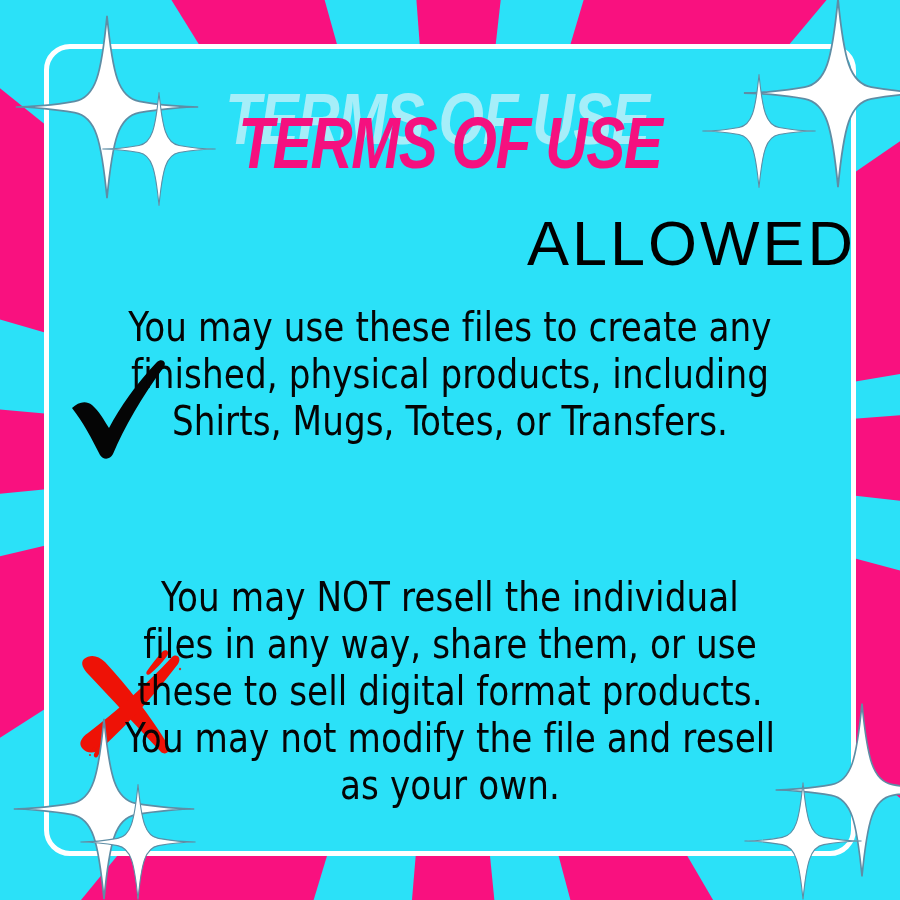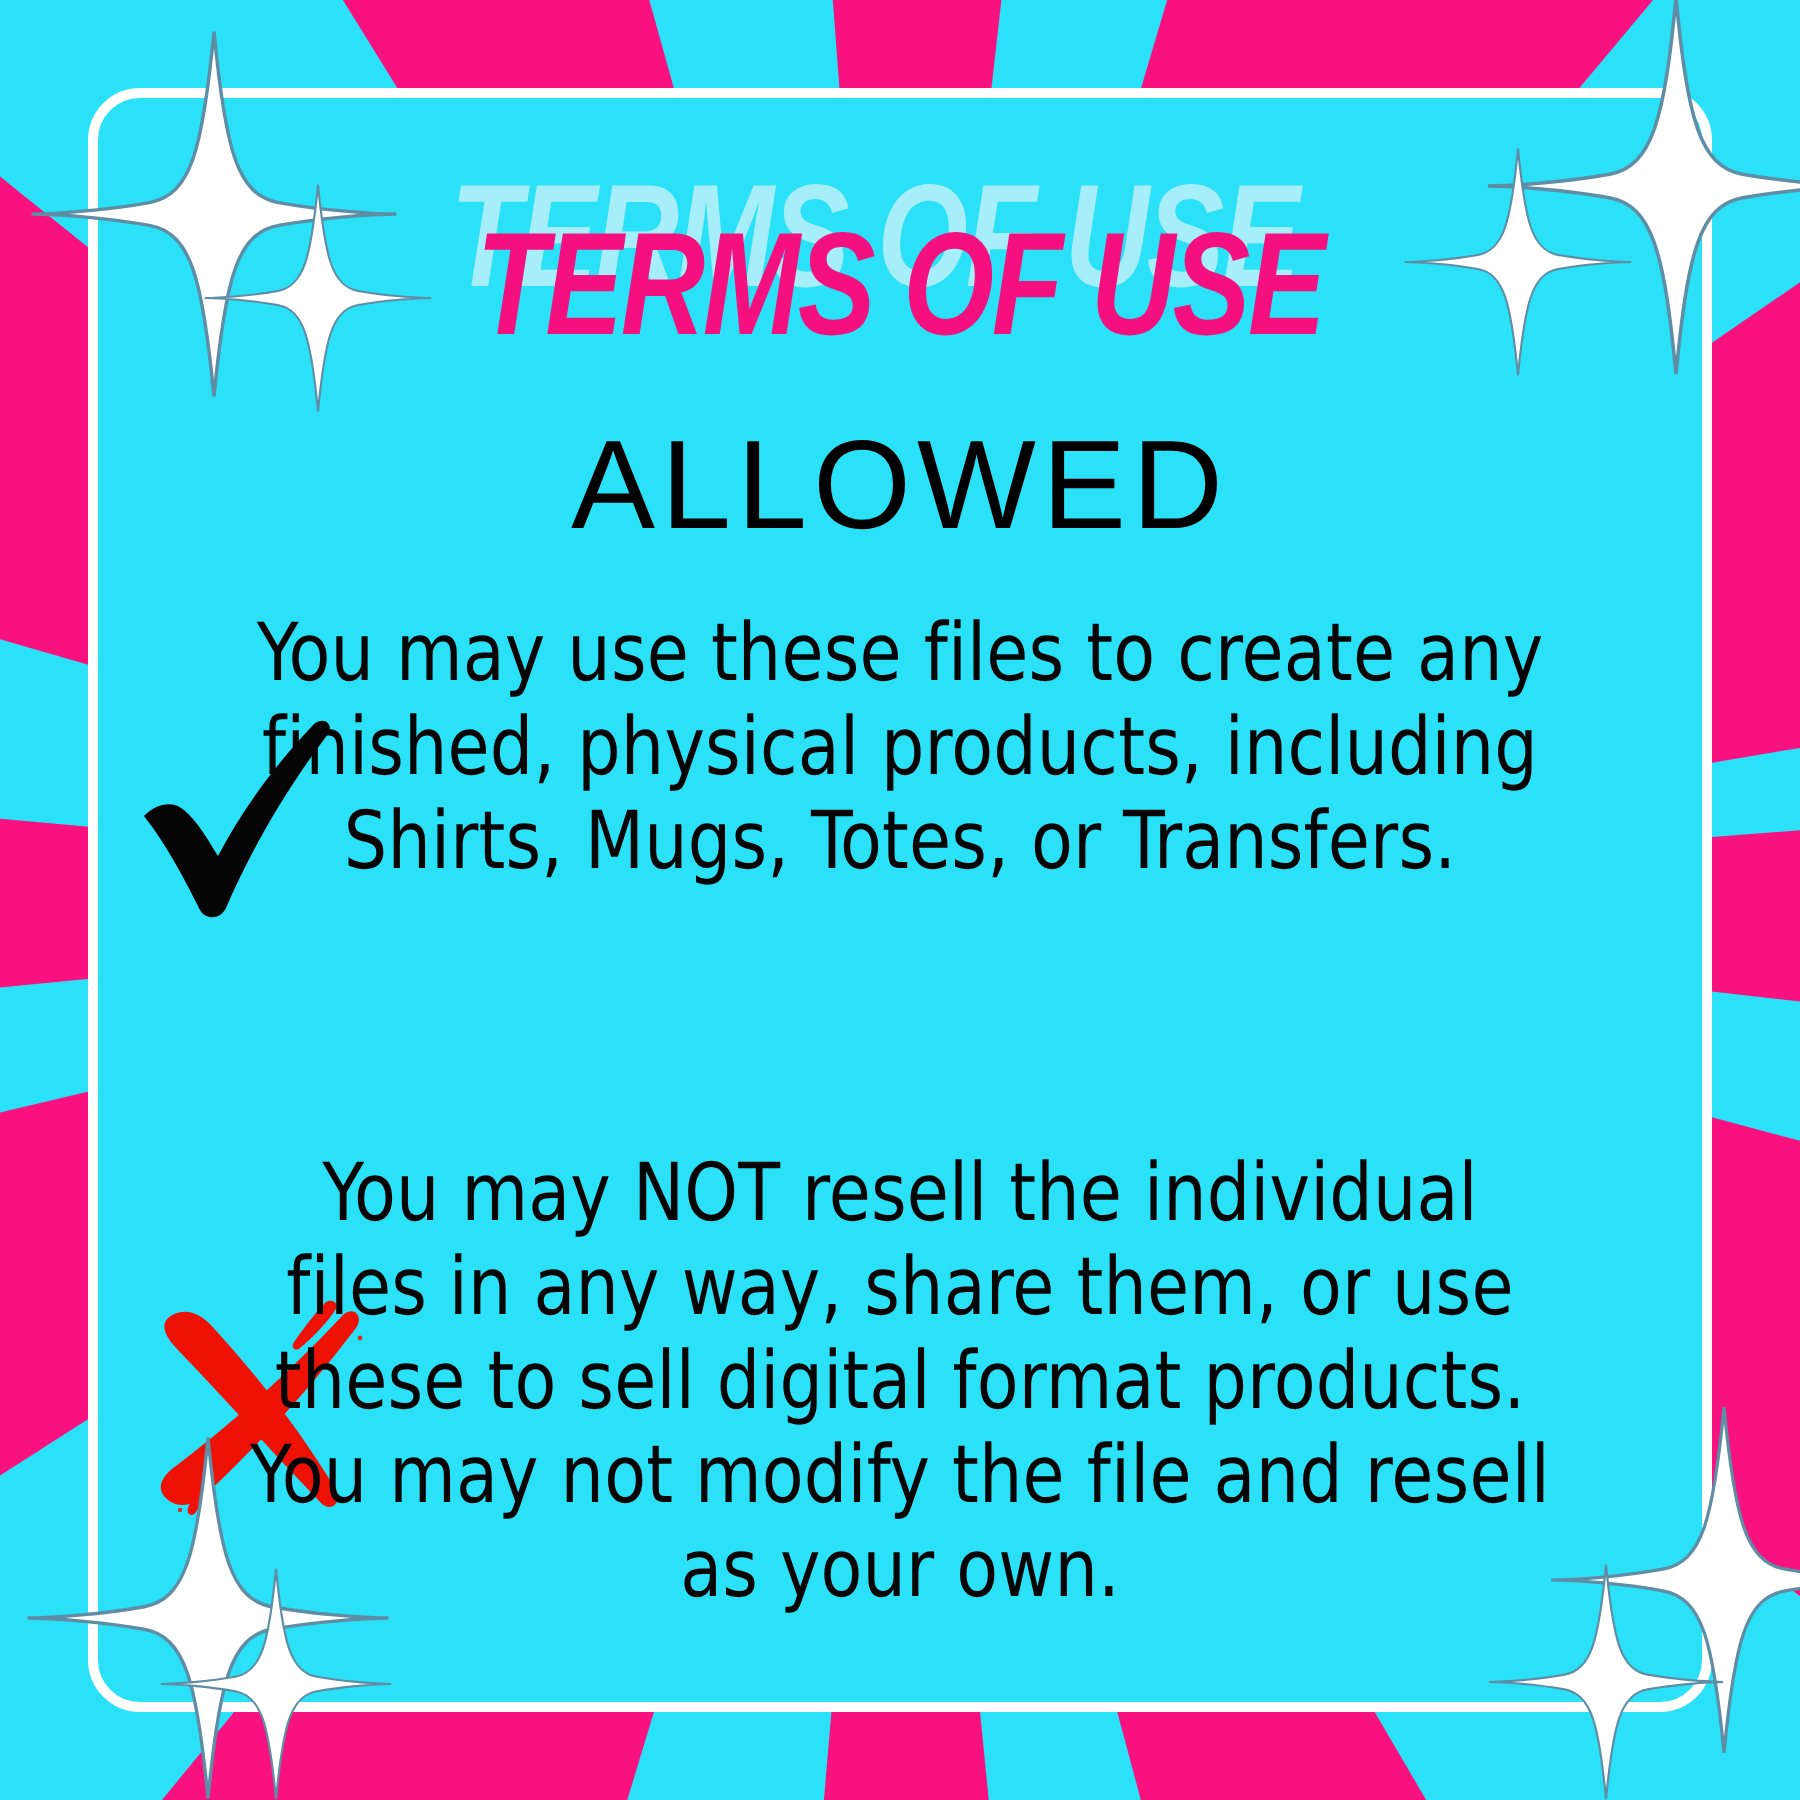--- a/index.html
+++ b/index.html
@@ -57,21 +57,21 @@
     transform:scaleX(0.80);
     white-space:nowrap;
   }
   #title-shadow { color:#A6EEF9; top:12px; left:-13px; }
   #title-main   { color:#F5107F; top:36px; left:0px; }
 
   
   .heading {
     position:absolute;
     width:812px; left:0;
-    text-align:center;
+    text-align:right;
     color:#000000;
     font-family:"Liberation Sans","DejaVu Sans",sans-serif;
     font-weight:300;
     font-size:63px;
     letter-spacing:3px;
     line-height:1;
     white-space:nowrap;
   }
   #heading-allowed     { top:168px; }
   #heading-not-allowed { top:452px; }

